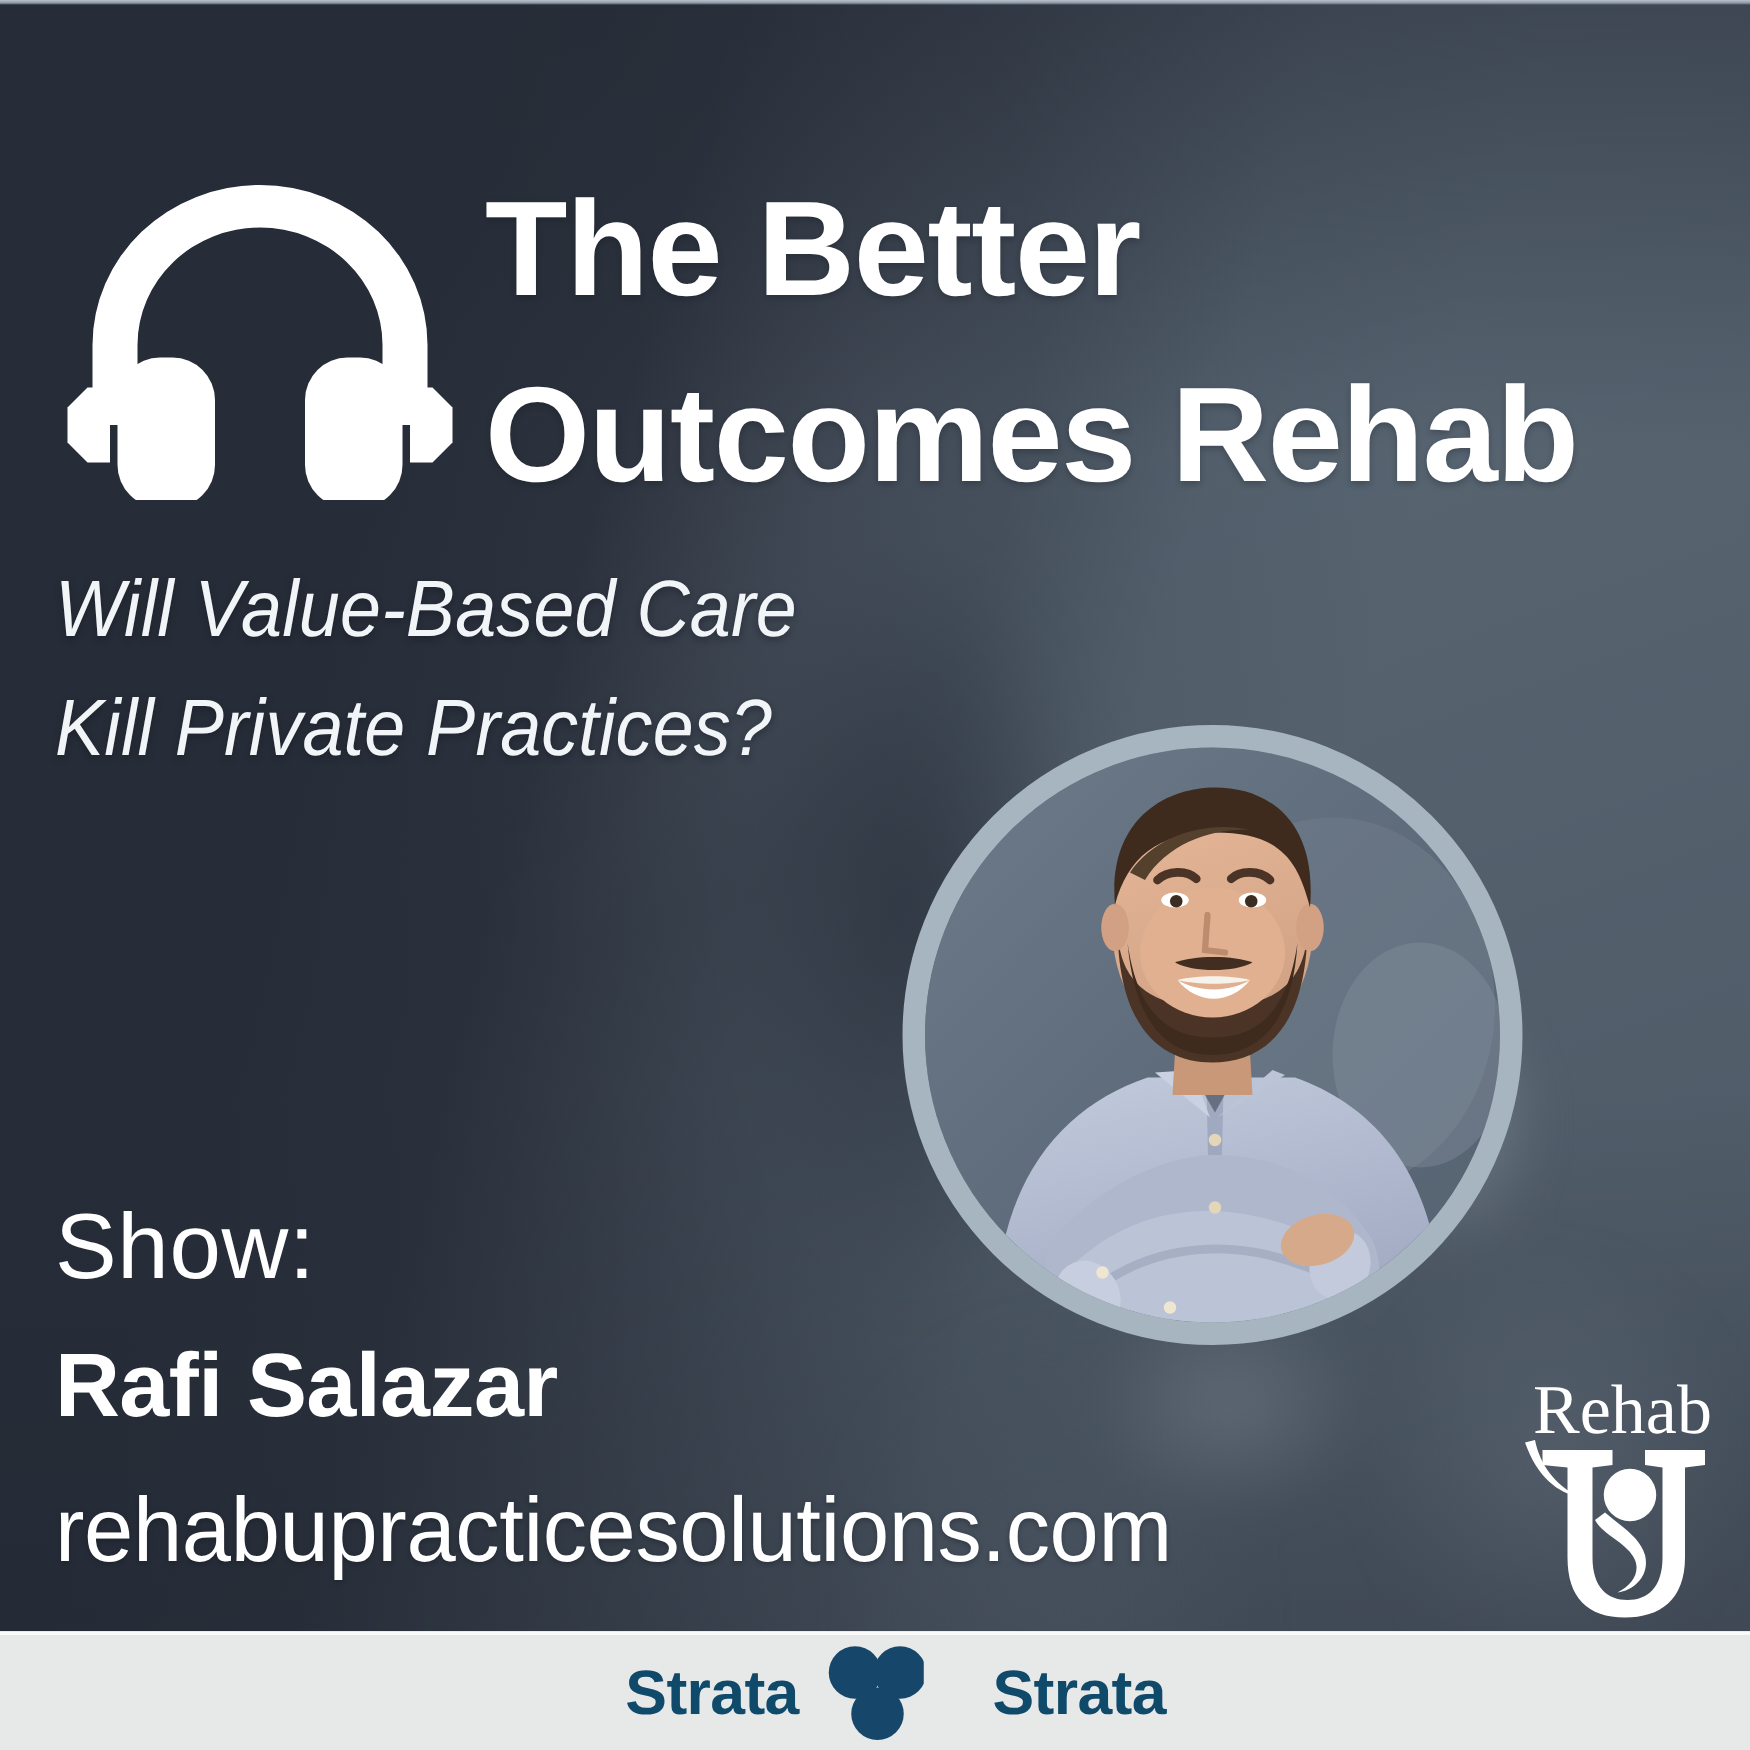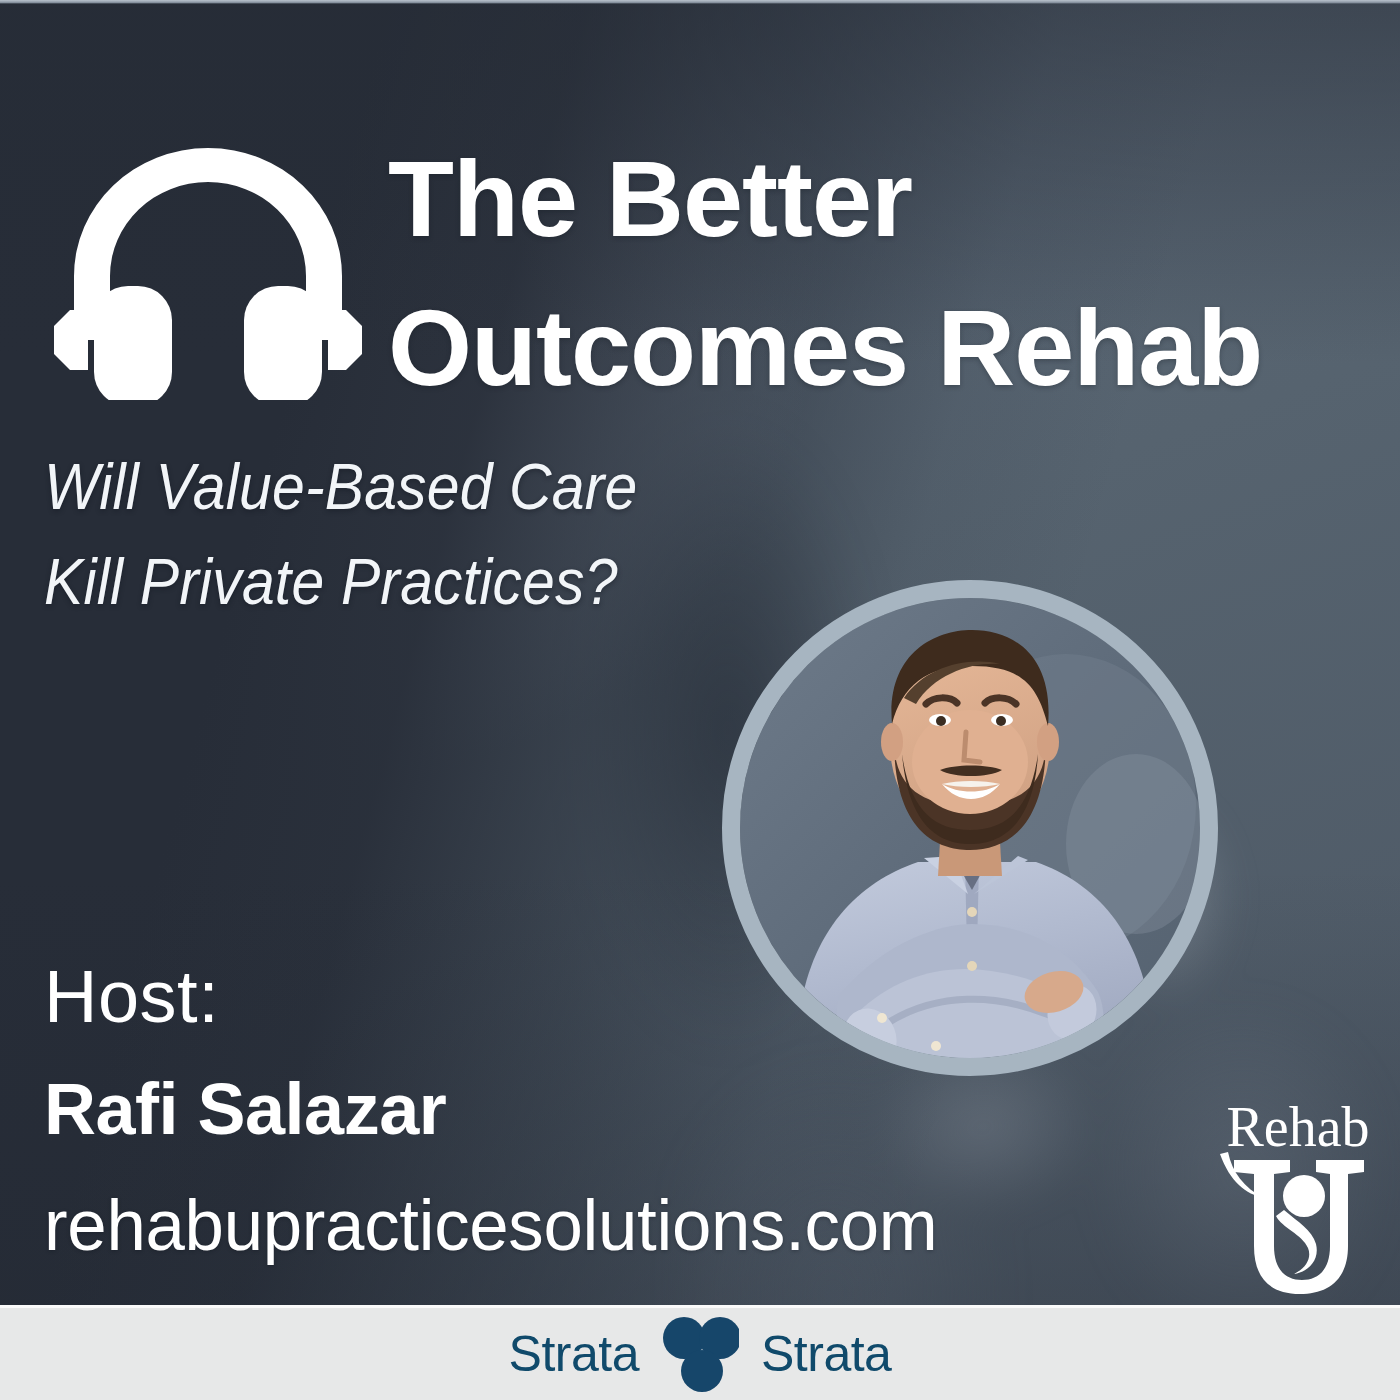--- a/index.html
+++ b/index.html
@@ -128,21 +128,21 @@
 
   
   .bottom-bar{
     position:absolute;left:0;right:0;bottom:0;height:92px;
     background:#E7E8E8;
     display:flex;align-items:center;justify-content:center;
     gap:22px;
     border-top:3px solid #FAFAFA;
   }
   .brand-text{
-    color:#104A6B;font-weight:normal;font-size:50px;letter-spacing:-.5px;line-height:1;
+    color:#104A6B;font-weight:bold;font-size:50px;letter-spacing:-.5px;line-height:1;margin-left:33px;
   }
   .brand-mark{display:block;}
 </style>
 </head>
 <body>
 
 <div id="cover">
 
   <div class="bg-layer bg-base">
     <div class="bg-face"></div>
@@ -258,21 +258,21 @@
         <ellipse cx="312" cy="148" rx="11" ry="19" fill="#D2A082"></ellipse>
 
         <path d="M156 130 C150 62 196 36 236 36 C278 36 318 62 312 132
                  C302 92 286 72 236 72 C190 72 166 92 156 130 Z" fill="#3E2B1D"></path>
         <path d="M168 104 C188 74 230 62 264 70 C236 68 198 80 180 110 Z" fill="#55402E"></path>
       </svg>
     </div>
     <div class="portrait-ring"></div>
   </div>
 
-  <div class="host-label">Host:</div>
+  <div class="host-label">Show:</div>
   <div class="host-name">Rafi Salazar</div>
   <div class="host-url">rehabupracticesolutions.com</div>
 
   <div class="rehabu">
     <svg viewBox="0 0 168 200" width="168" height="200" xmlns="http://www.w3.org/2000/svg">
       <text x="86" y="48" font-family="'Liberation Serif', serif" font-size="56" fill="#FFFFFF" text-anchor="middle">Rehab</text>
 
       <path d="M8 56 C18 84 34 96 52 100 C32 90 20 74 16 54 Z" fill="#FFFFFF"></path>
 
       <path d="M22 62 L78 62 L78 74 L62 76 L62 148

